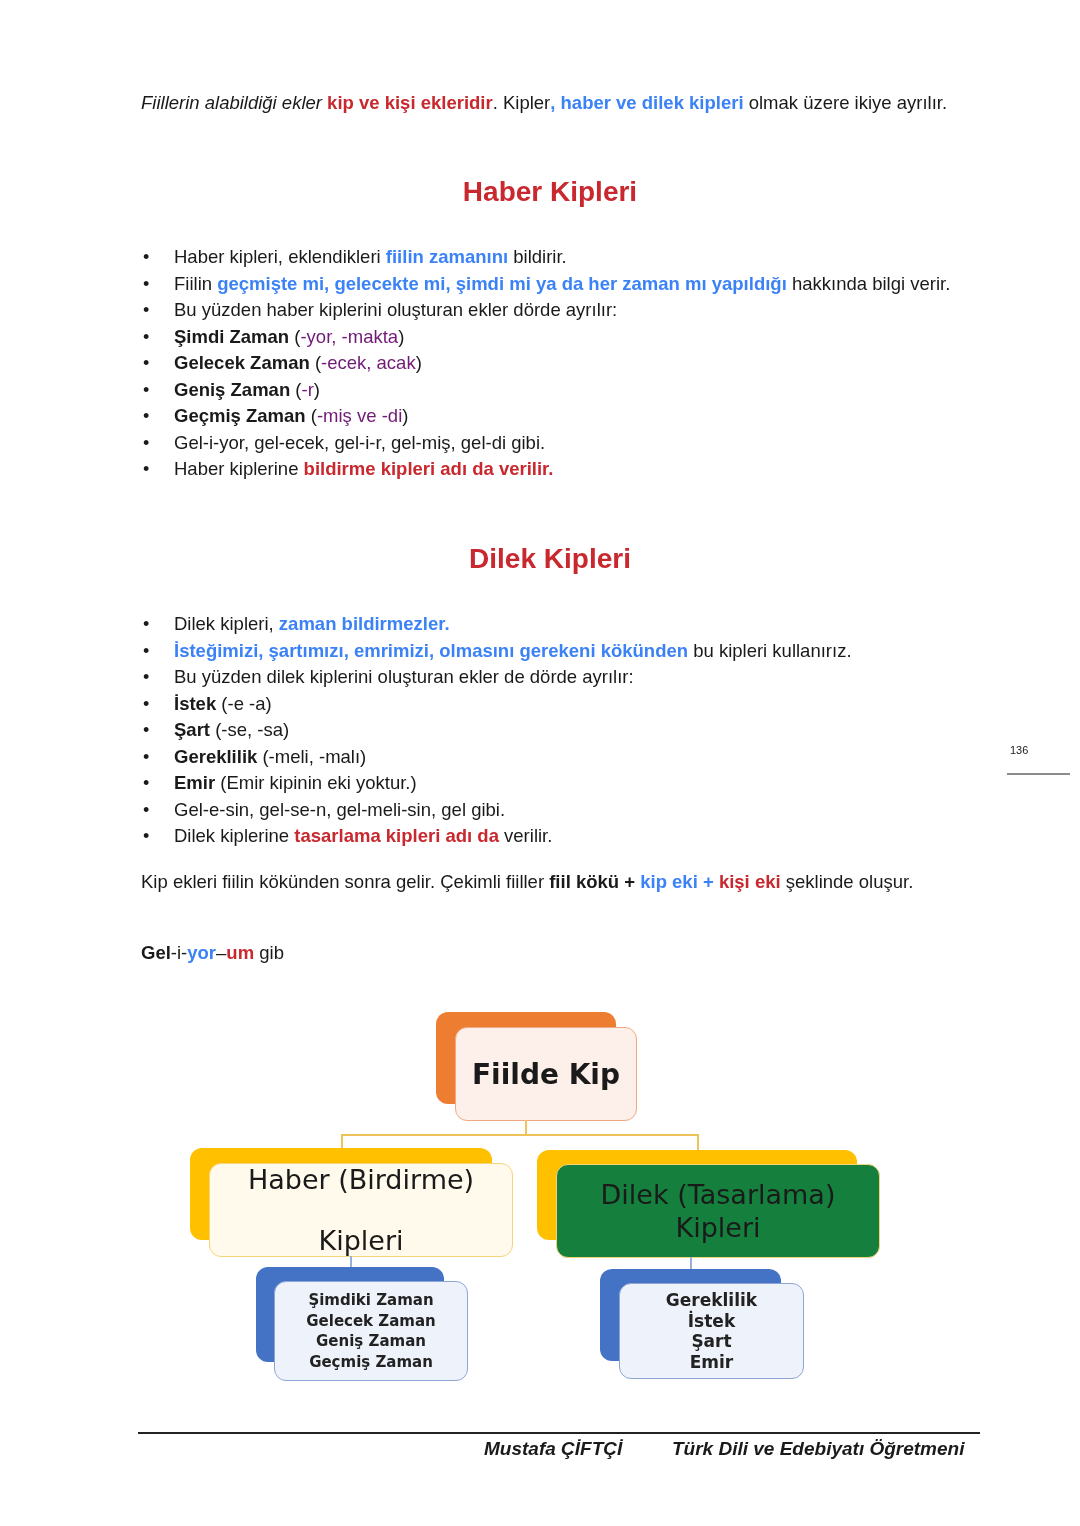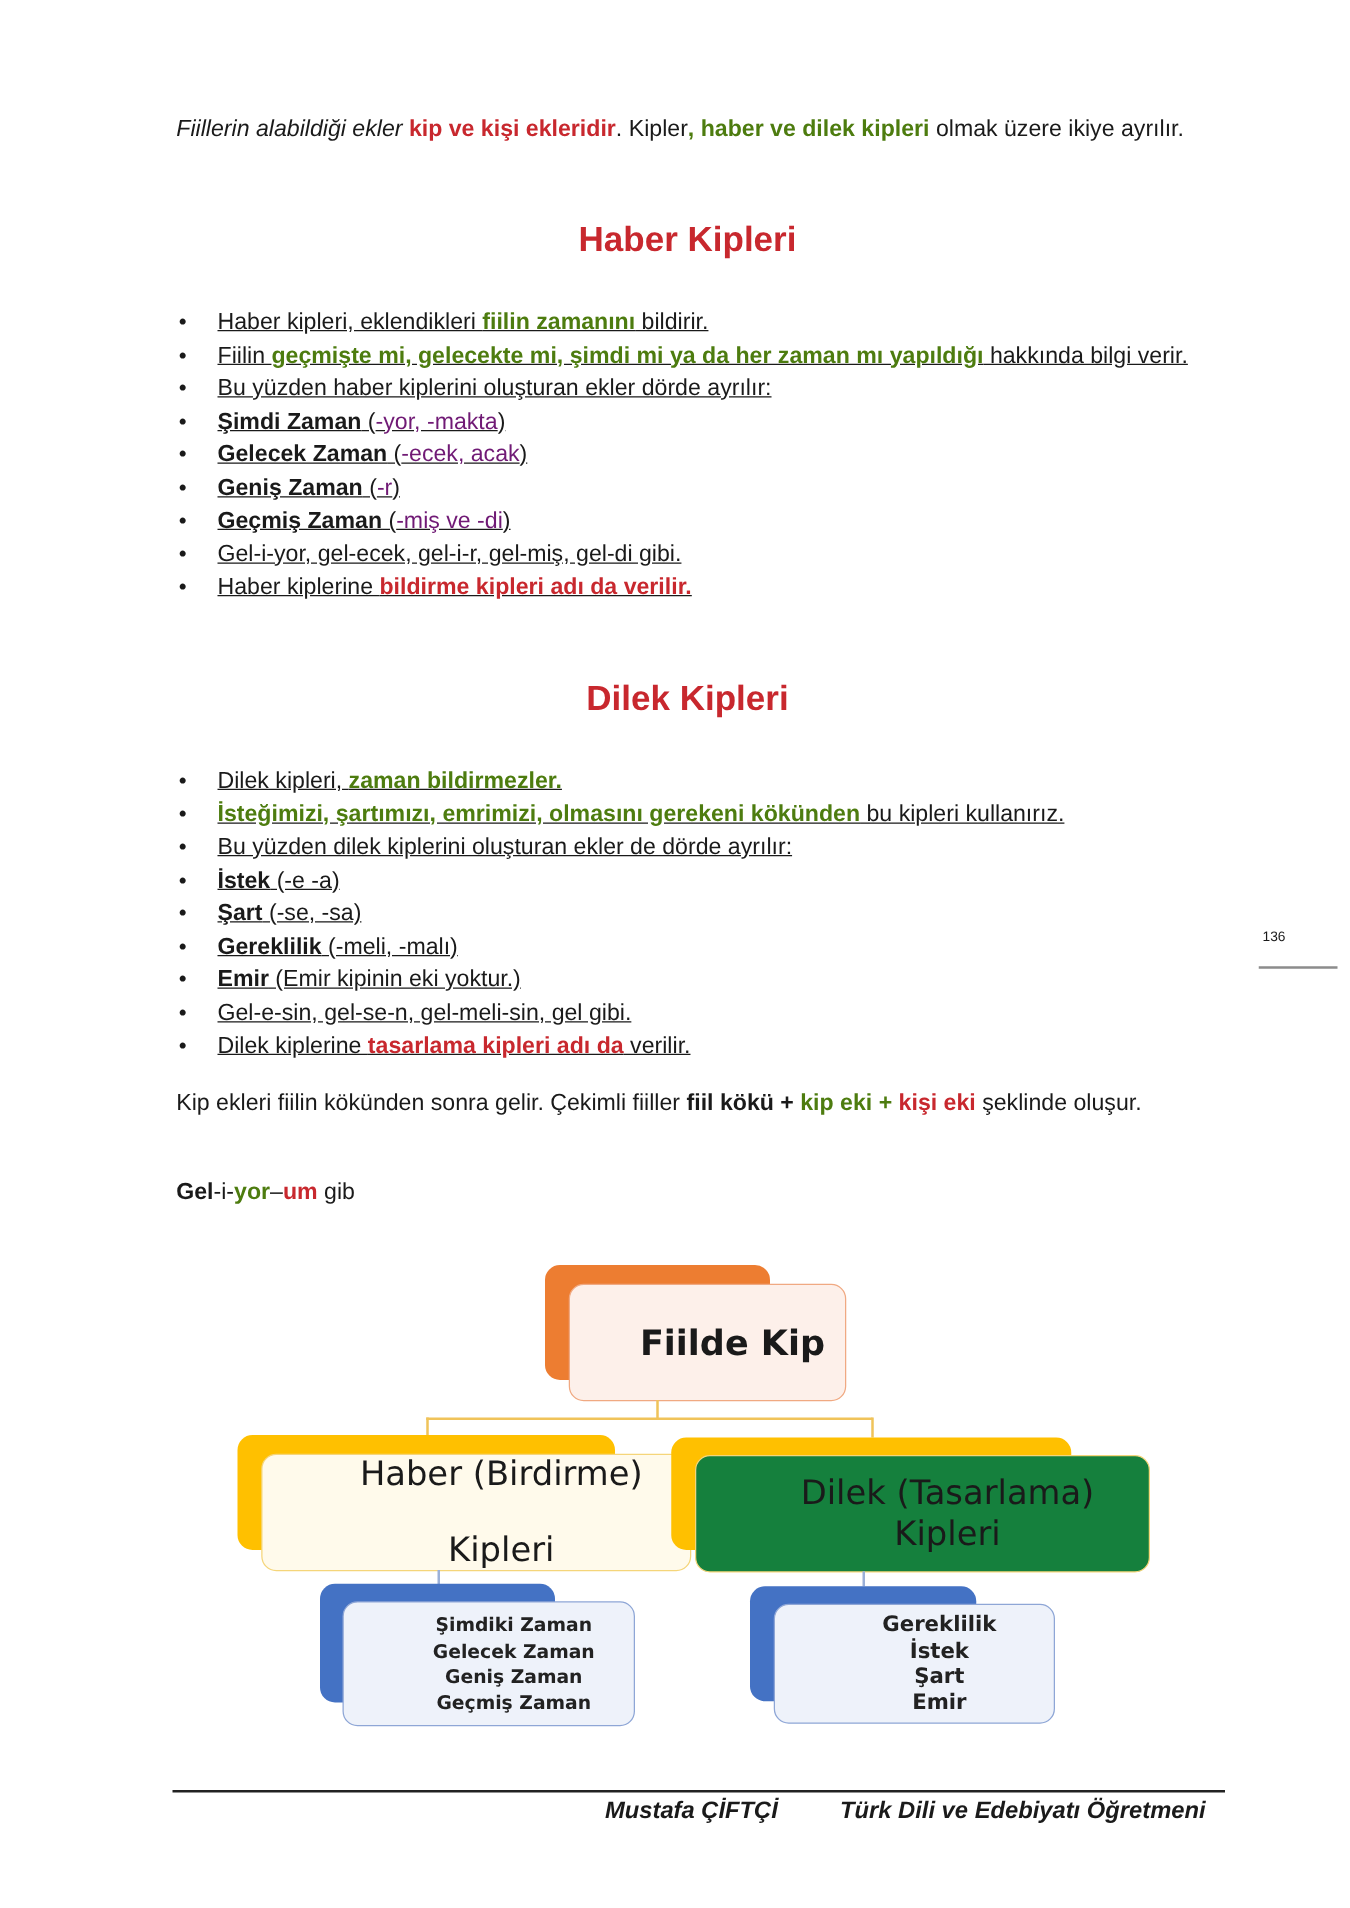--- a/index.html
+++ b/index.html
@@ -1,39 +1,39 @@
 <!DOCTYPE html>
 <html><head>
 <meta charset="utf-8">
 <style>
   html, body { margin: 0; padding: 0; background: #ffffff; }
   body { width: 1080px; height: 1526px; position: relative; overflow: hidden;
          font-family: "Liberation Sans", "DejaVu Sans", sans-serif; color: #1a1a1a; }
   .page { position: absolute; left: 0; top: 0; width: 1080px; height: 1526px; }
   .txt { position: absolute; left: 141px; width: 830px; font-size: 18.5px; line-height: 27px; }
   .red { color: #c8282e; font-weight: bold; }
-  .blue { color: #4d7c0f; font-weight: bold; }
+  .blue { color: #3b82f6; font-weight: bold; }
   .blue-n { color: #701a75; }
   .b { font-weight: bold; }
   .it { font-style: italic; }
   .heading { position: absolute; left: 0; width: 1100px; text-align: center;
              color: #c8282e; font-weight: bold; font-size: 28px; }
   ul.bul { position: absolute; left: 141px; width: 830px; margin: 0; padding: 0; list-style: none;
            font-size: 18.5px; line-height: 26.5px; }
-  ul.bul li { position: relative; padding-left: 33px; text-decoration: underline; }
+  ul.bul li { position: relative; padding-left: 33px; }
   ul.bul li::before { content: "•"; position: absolute; left: 2px; top: 0; font-size: 18px; }
   .pagenum { position: absolute; left: 1010px; top: 744px; font-size: 11px; }
   .pagenum-line { position: absolute; left: 1007px; top: 773px; width: 63px; height: 2px; background: #8c8c8c; }
   .footer-line { position: absolute; left: 138px; top: 1432px; width: 842px; height: 2px; background: #222; }
   .footer { position: absolute; top: 1438px; font-size: 19px; font-style: italic; font-weight: bold; }
 
   
   .box-back { position: absolute; border-radius: 12px; }
   .box-front { position: absolute; border-radius: 12px; display: flex; align-items: center;
-               justify-content: center; text-align: center; color: #1a1a1a; padding-left: 40px; }
+               justify-content: center; text-align: center; color: #1a1a1a; }
   .conn { position: absolute; background: #f0c35a; }
   .conn-b { position: absolute; background: #9bb0d8; }
 </style>
 </head>
 <body>
 
 <div class="page">
 
   <div class="txt" style="top:89px;">
     <span class="it">Fiillerin alabildiği ekler </span><span class="red">kip ve kişi ekleridir</span><span>. Kipler</span><span class="blue">, haber ve dilek kipleri</span><span> olmak üzere ikiye ayrılır.</span>

